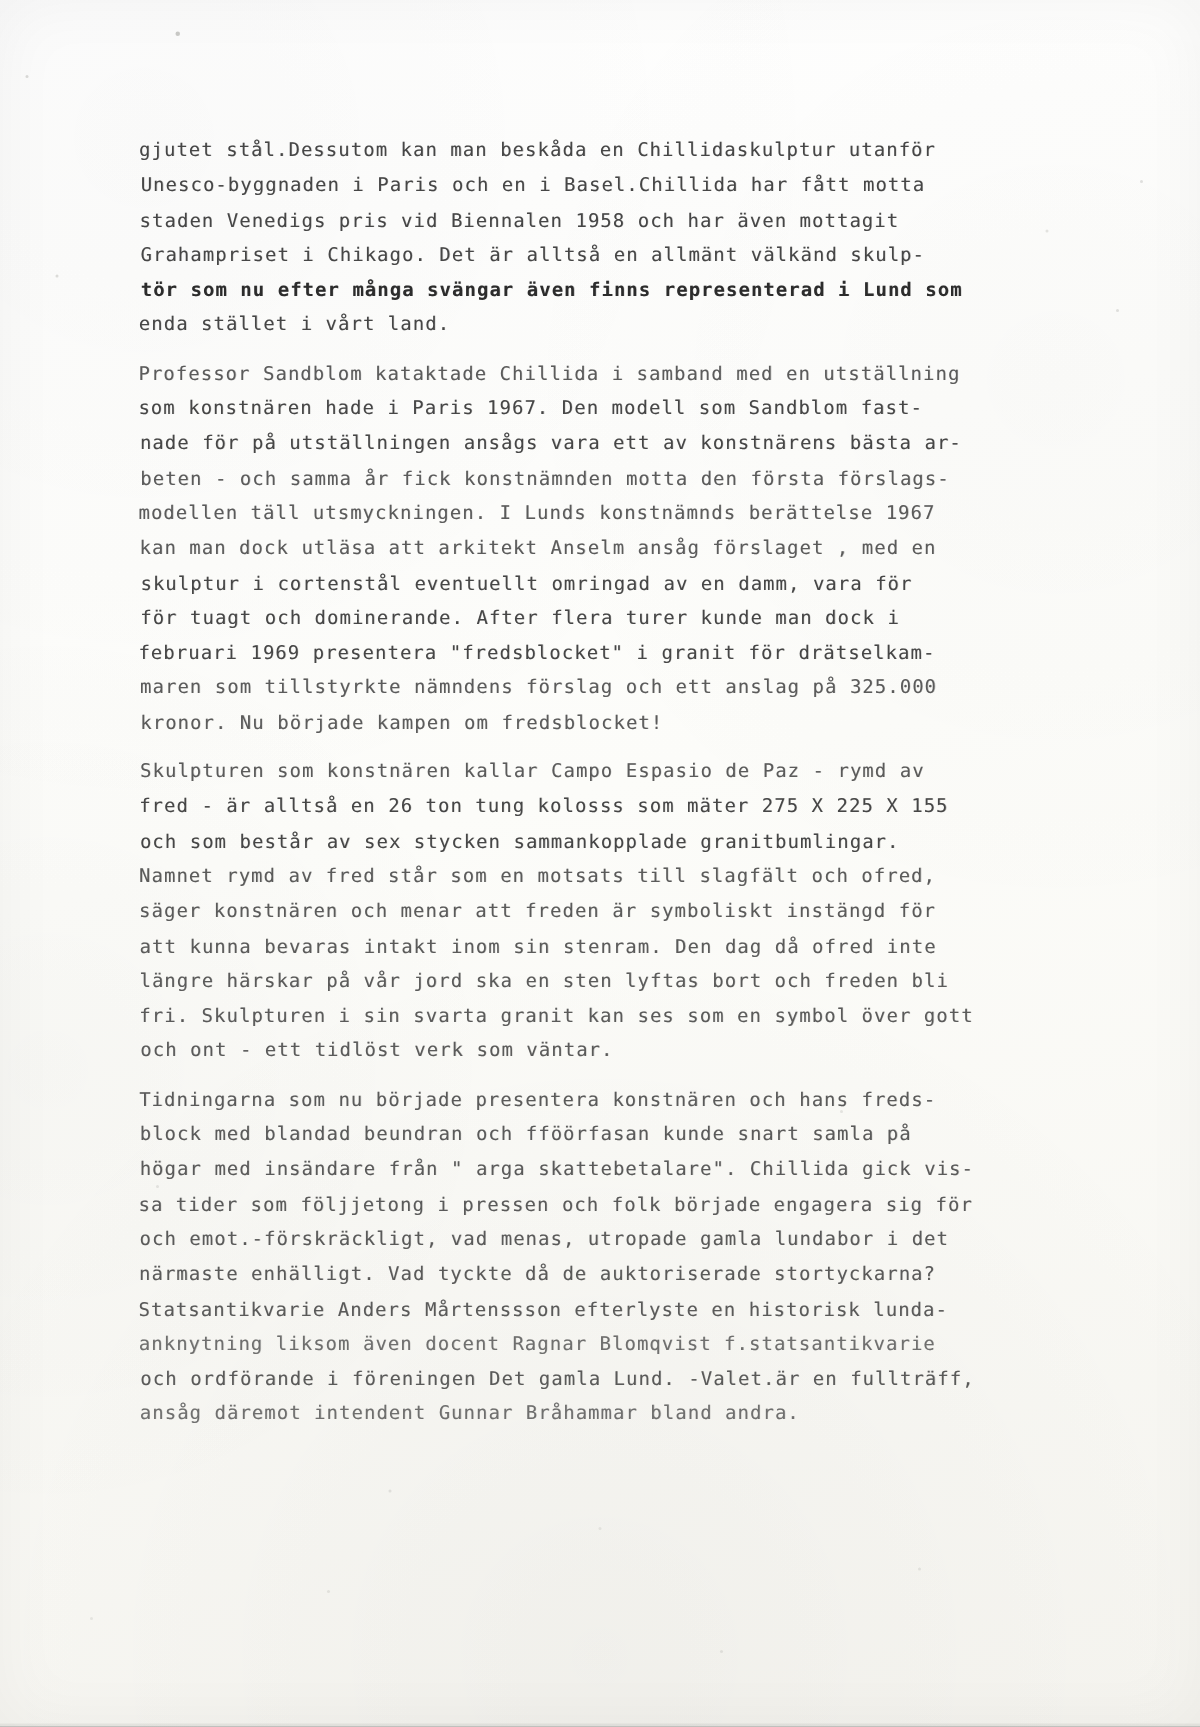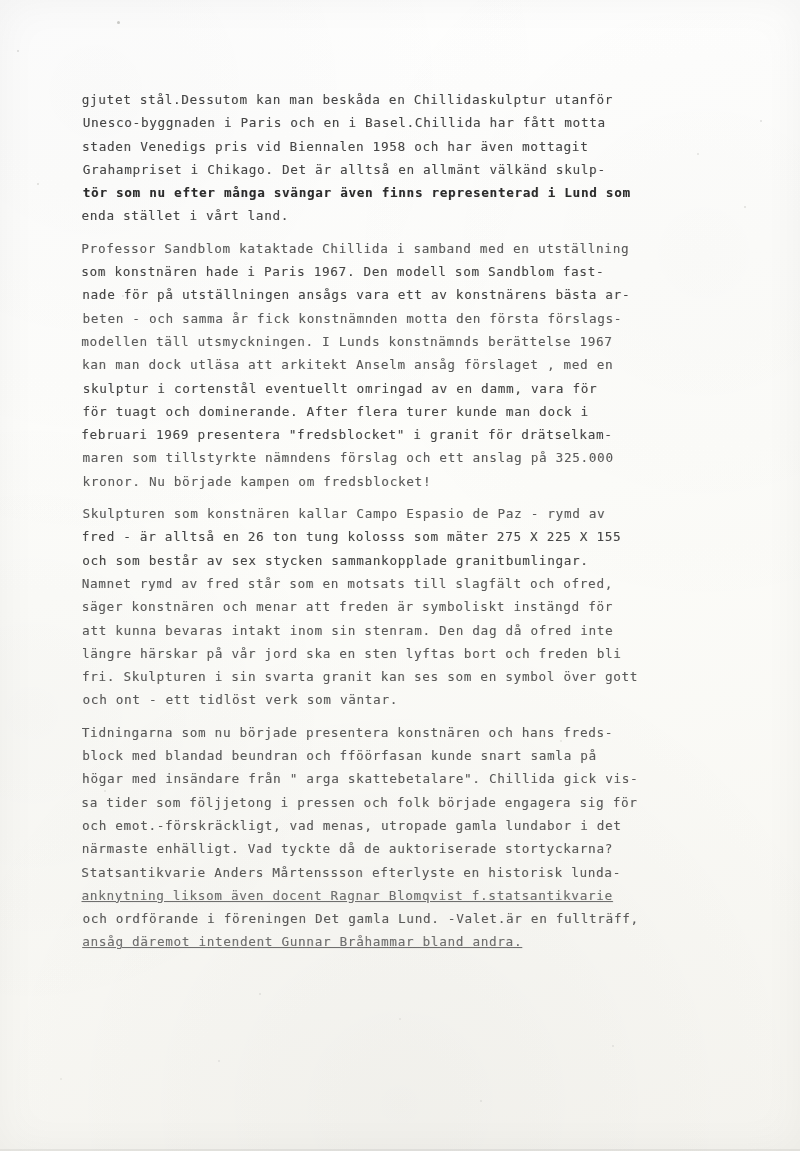--- a/index.html
+++ b/index.html
@@ -49,36 +49,36 @@
     top: 88px;
     width: 640px;
     font-family: "DejaVu Sans Mono", "Liberation Mono", monospace;
     font-size: 12.6px;
     letter-spacing: 0.72px;
     color: #2b2b2b;
     white-space: pre;
   }
 
   .para {
-    margin: 0 0 4px 0;
+    margin: 0 0 4px 11px;
   }
 
   .line {
     height: 23.3px;
     line-height: 23.3px;
     white-space: pre;
     
     text-shadow: 0.35px 0.2px 0 rgba(90,90,90,0.42);
   }
 
   
   .ink-1 { color: #262626; opacity: 0.97; font-weight: bold; }
   .ink-2 { color: #333333; opacity: 0.90; }
   .ink-3 { color: #3d3d3d; opacity: 0.84; }
-  .ink-4 { color: #4a4a4a; opacity: 0.78; text-decoration: underline; }
+  .ink-4 { color: #4a4a4a; opacity: 0.78; }
 
   .para-gap { height: 5px; }
 </style>
 </head>
 <body>
 
 <div id="page">
 
   <div class="speck" style="left:117px;top:21px;width:3px;height:3px;opacity:.45;"></div>
   <div class="speck" style="left:17px;top:50px;width:2px;height:2px;opacity:.30;"></div>

